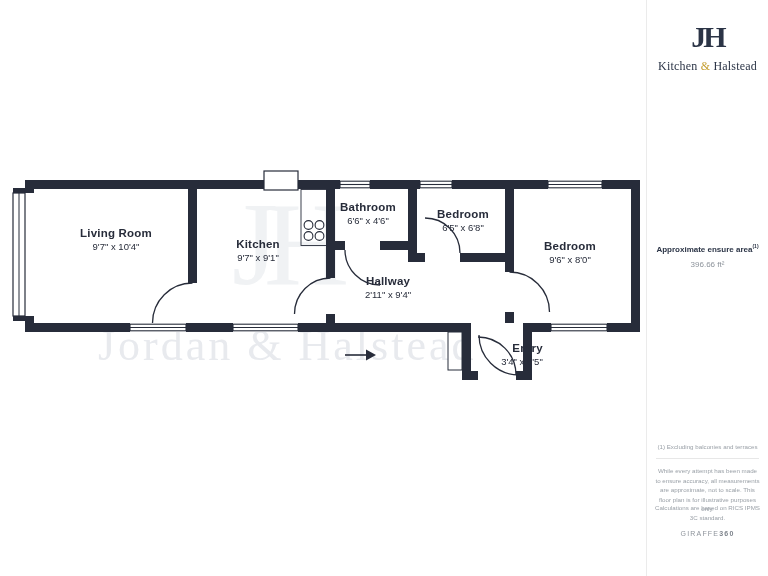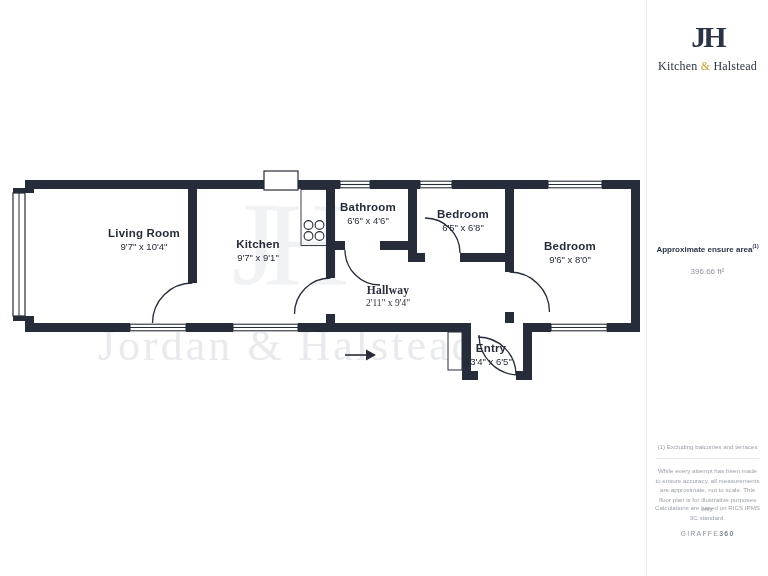--- a/index.html
+++ b/index.html
@@ -37,21 +37,21 @@
     color:#2b3446; letter-spacing:-3px; font-weight:bold;
   }
   .logo-name {
     margin-top:7px; font-family:"Liberation Serif", serif; font-size:12px;
     color:#2b3446; letter-spacing:.2px;
   }
   .amp { color:#c59e2f; }
   .area-block { position:absolute; top:243px; left:0; right:0; text-align:center; }
   .area-label { font-size:8px; font-weight:bold; color:#2b3446; }
   .area-label sup { font-size:5px; }
-  .area-value { font-size:8px; color:#8d939b; margin-top:13px; }
+  .area-value { font-size:8px; color:#8d939b; margin-top:6px; }
   .footnote {
     position:absolute; top:443px; left:6px; right:6px; text-align:center;
     font-size:6.2px; color:#9aa0a7;
   }
   .divider { position:absolute; top:458px; left:9px; right:9px; border-top:1px solid #e7e7e7; }
   .disclaimer {
     position:absolute; top:466px; left:8px; right:8px; text-align:center;
     font-size:6.2px; line-height:1.55; color:#9aa0a7;
   }
   .standard {
@@ -166,45 +166,45 @@
       <path d="M 479 335 A 40 40 0 0 0 519 375"></path>
       <path d="M 516 375 A 38 38 0 0 0 478 337"></path>
     </g>
 
     <g>
       <line x1="345" y1="355" x2="366" y2="355" stroke="#272c3a" stroke-width="1.6"></line>
       <path d="M 366 349.5 L 376 355 L 366 360.5 Z" fill="#272c3a"></path>
     </g>
   </svg>
 
-  <div class="room" style="left:144px; top:227px;">
+  <div class="room" style="left:116px; top:227px;">
     <div class="rname">Living Room</div>
     <div class="rdims">9'7" x 10'4"</div>
   </div>
   <div class="room" style="left:258px; top:238px;">
     <div class="rname">Kitchen</div>
     <div class="rdims">9'7" x 9'1"</div>
   </div>
   <div class="room" style="left:368px; top:201px;">
     <div class="rname">Bathroom</div>
     <div class="rdims">6'6" x 4'6"</div>
   </div>
   <div class="room" style="left:463px; top:208px;">
     <div class="rname">Bedroom</div>
     <div class="rdims">6'5" x 6'8"</div>
   </div>
   <div class="room" style="left:570px; top:240px;">
     <div class="rname">Bedroom</div>
     <div class="rdims">9'6" x 8'0"</div>
   </div>
-  <div class="room" style="left:388px; top:284px;font-family:Liberation Serif, serif;">
+  <div class="room" style="left:388px; top:275px;">
     <div class="rname">Hallway</div>
     <div class="rdims">2'11" x 9'4"</div>
   </div>
-  <div class="room" style="left:491px; top:342px;">
+  <div class="room" style="left:522px; top:342px;text-align:right;">
     <div class="rname">Entry</div>
     <div class="rdims">3'4" x 6'5"</div>
   </div>
 
   <aside class="sidebar">
     <div class="logo">
       <div class="logo-mono">JH</div>
       <div class="logo-name">
         <span>Kitchen</span>
         <span class="amp">&amp;</span>

